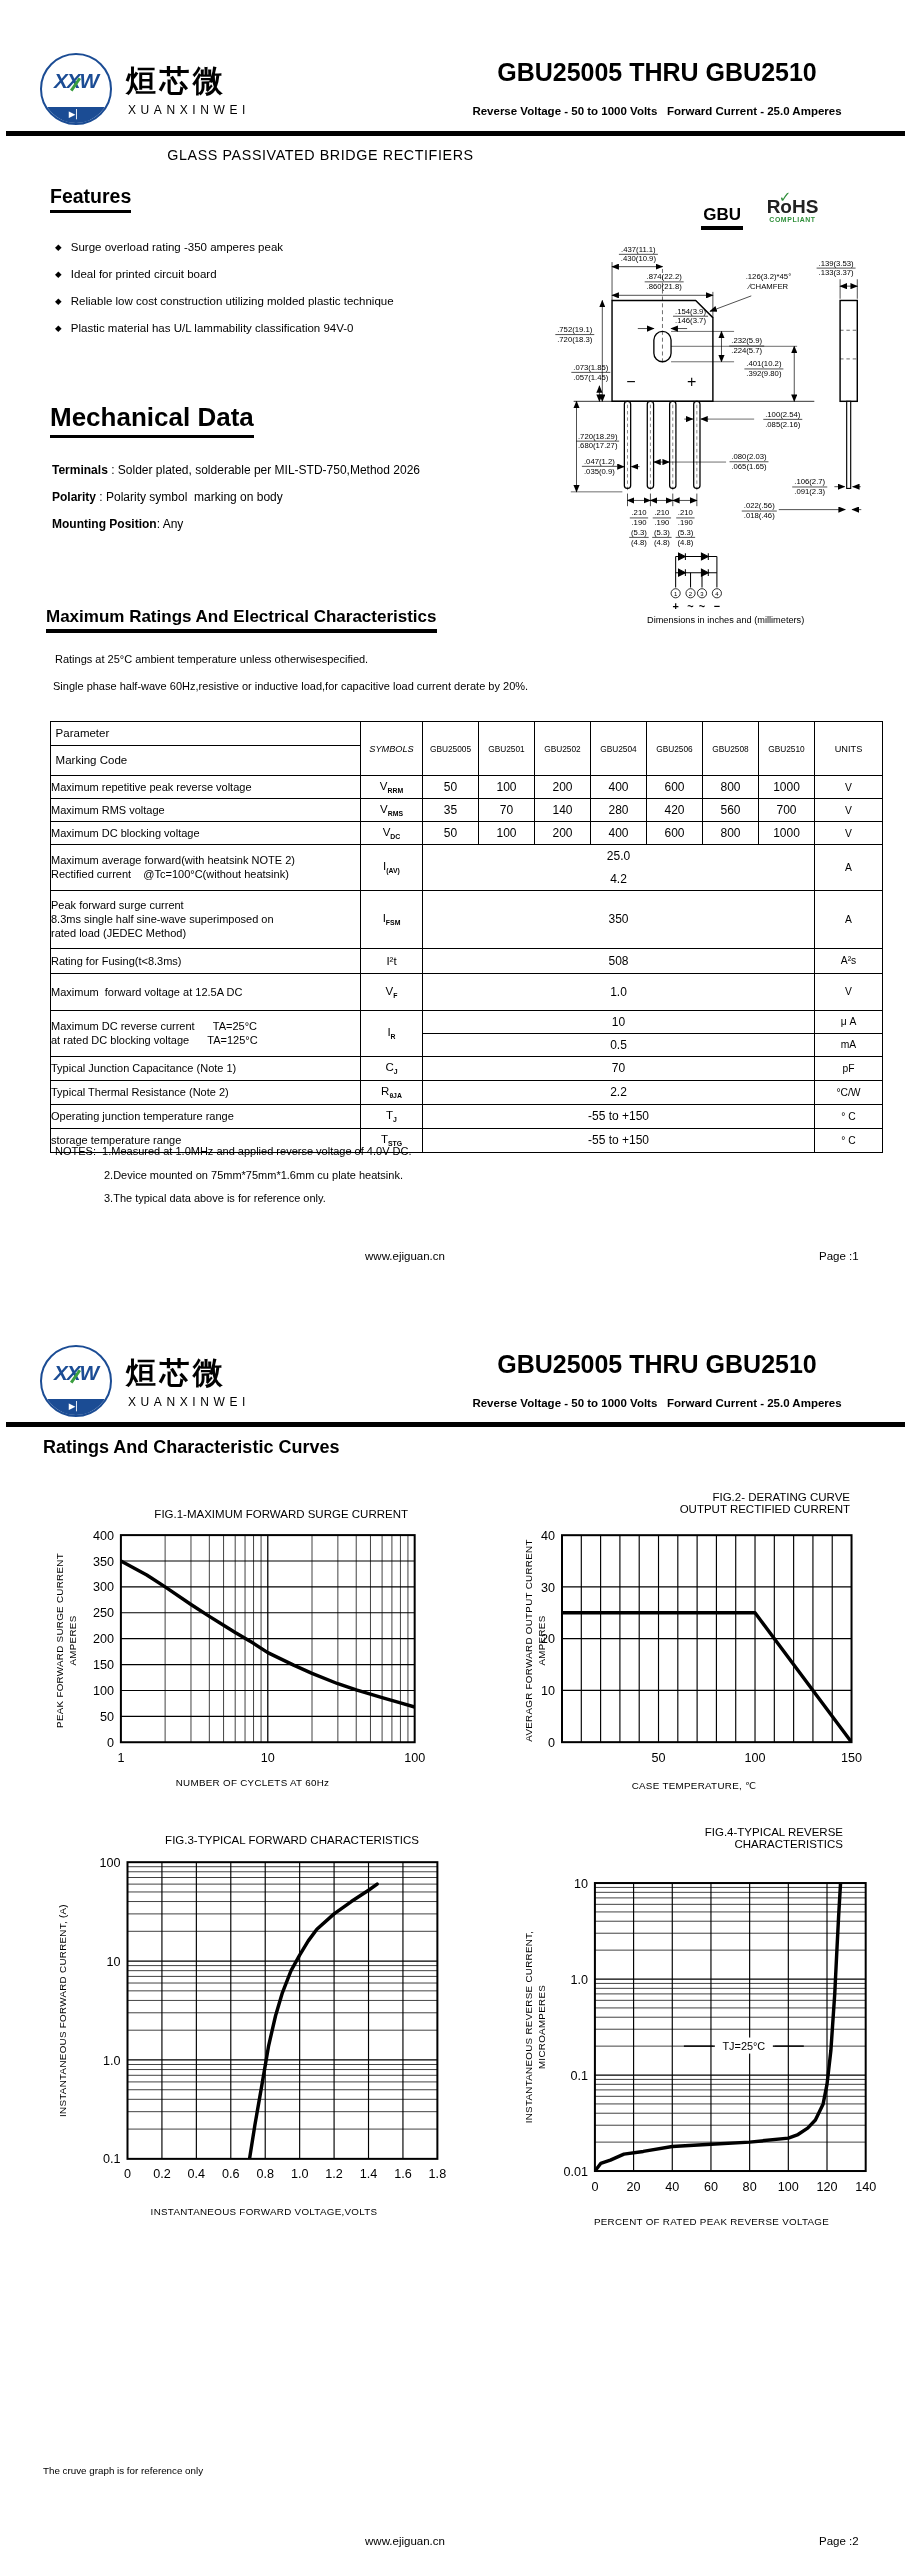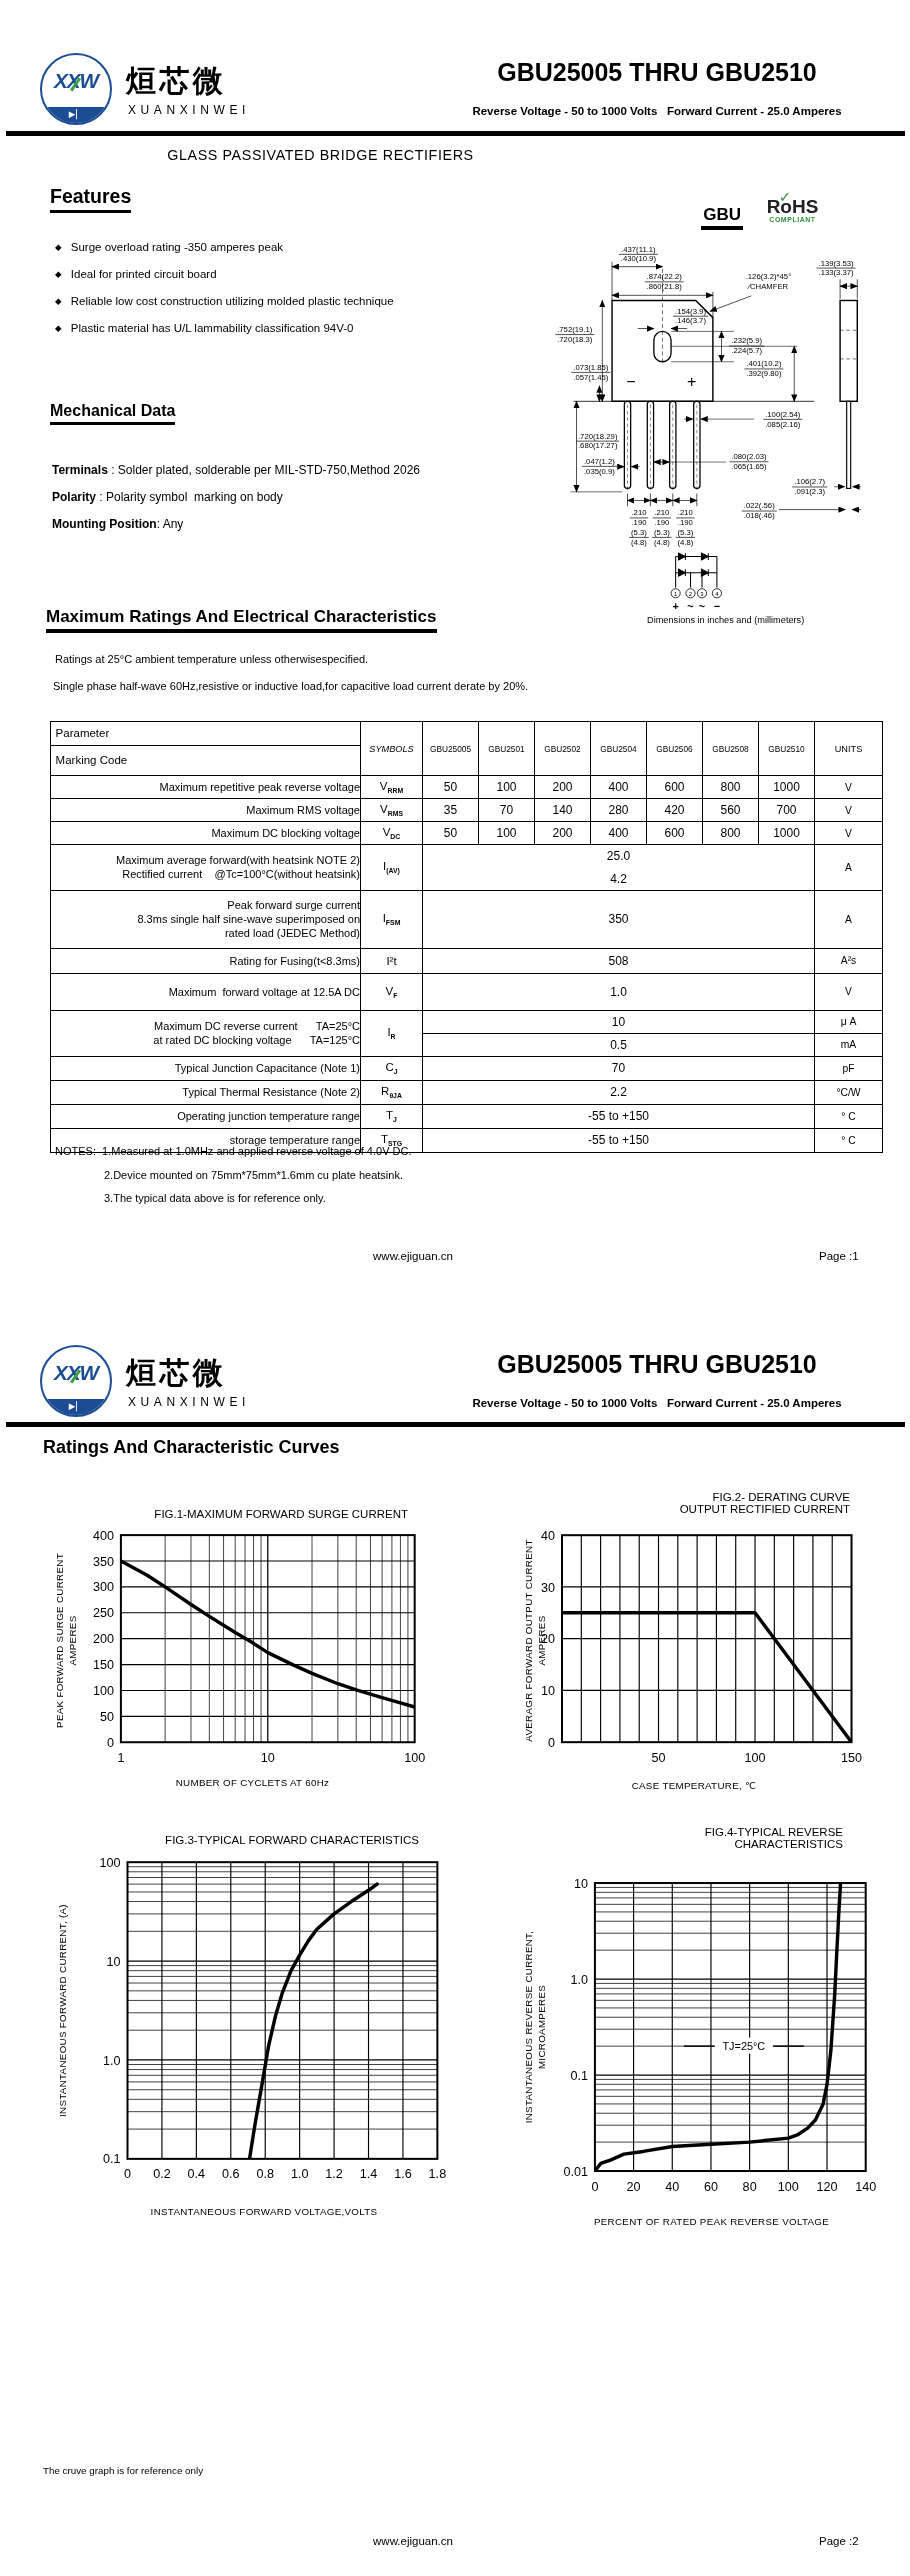--- a/index.html
+++ b/index.html
@@ -32,30 +32,30 @@
   .ratings-line{position:absolute;font-size:11px;}
   .side-note{position:absolute;left:647px;top:615px;font-size:9.2px;}
   
   table.rt{position:absolute;left:50px;top:713px;border-collapse:collapse;table-layout:fixed;border:1.7px solid #000;margin-top:8px;}
   table.rt td, table.rt th{border:1.1px solid #000;padding:0;font-weight:normal;vertical-align:middle;}
   .ph-top{height:23px;border-bottom:1.1px solid #000;text-align:left;padding:4.6px 0 0 4.6px;font-size:11.5px;box-sizing:border-box;}
   .ph-bot{height:29px;text-align:left;padding:8px 0 0 4.6px;font-size:11.5px;box-sizing:border-box;}
   .th-sym{font-style:italic;font-size:9.2px;text-align:center;}
   .th-part{font-size:8.3px;font-weight:bold;text-align:center;}
   .th-units{font-size:9.2px;font-weight:bold;text-align:center;}
-  td.param{text-align:right;padding-left:4.6px;font-size:11px;}
+  td.param{text-align:left;padding-left:4.6px;font-size:11px;}
   .pline{white-space:pre;line-height:1.3;}
   td.sym{text-align:center;font-size:11.5px;}
   td.sym sub{font-size:6.9px;font-weight:bold;}
   td.val, td.mval{text-align:center;font-size:12px;}
   td.unit{text-align:center;font-size:10.3px;}
   .halfcell{height:50%;display:flex;align-items:center;justify-content:center;box-sizing:border-box;}
   .half-divide{border-top:1.1px solid #000;}
   .notes{position:absolute;font-size:11px;}
-  .footer-site{position:absolute;left:16px;width:794px;text-align:center;font-size:11.5px;}
+  .footer-site{position:absolute;left:8px;width:794px;text-align:center;font-size:11.5px;}
   .footer-page{position:absolute;left:819px;font-size:11.5px;}
   
   .p2-heading{position:absolute;left:43px;top:1437px;font-size:18px;font-weight:bold;}
   .chart-title{position:absolute;text-align:right;font-size:11.5px;}
   .xlab{position:absolute;text-align:center;font-size:9.8px;letter-spacing:0.3px;}
   .ylab{position:absolute;transform:rotate(-90deg);transform-origin:0 0;text-align:center;font-size:9.8px;line-height:12.6px;letter-spacing:0.3px;}
   svg{position:absolute;overflow:visible;}
   svg text{font-family:"Liberation Sans","DejaVu Sans",sans-serif;fill:#000;}
   .footnote{position:absolute;left:43px;top:2465px;font-size:9.8px;}
 </style>
@@ -251,21 +251,21 @@
         <text x="245" y="495" text-anchor="middle" font-size="13.5">.190</text>
         <text x="245" y="512" text-anchor="middle" font-size="13.5">(5.3)</text>
         <line x1="228" x2="262" y1="516.5" y2="516.5" stroke="#000" stroke-width="1.2"></line>
         <text x="245" y="529" text-anchor="middle" font-size="13.5">(4.8)</text>
         <text x="374" y="466" text-anchor="middle" font-size="13.5">.022(.56)</text>
         <line x1="343.4" x2="404.6" y1="470.5" y2="470.5" stroke="#000" stroke-width="1.2"></line>
         <text x="374" y="483" text-anchor="middle" font-size="13.5">.018(.46)</text>
       </g>
   </svg>
 
-  <div class="sec-h" style="left:50px;top:402px;font-size:16px;">Mechanical Data</div>
+  <div class="sec-h" style="left:50px;top:402px;font-size:26px;">Mechanical Data</div>
   <div class="mech-rows" id="mech-rows">
       <div class="mech-row"><b>Terminals</b><span> : Solder plated, solderable per MIL-STD-750,Method 2026</span></div>
       <div class="mech-row"><b>Polarity</b><span> : Polarity symbol  marking on body</span></div>
       <div class="mech-row"><b>Mounting Position</b><span>: Any</span></div>
     </div>
 
   <div class="sec-h" style="left:46px;top:607px;font-size:17px;border-bottom-width:4.6px;">Maximum Ratings And Electrical Characteristics</div>
   <div class="side-note">Dimensions in inches and (millimeters)</div>
   <div class="ratings-line" style="left:55px;top:653px;">Ratings at 25°C ambient temperature unless otherwisespecified.</div>
   <div class="ratings-line" style="left:53px;top:680px;">Single phase half-wave 60Hz,resistive or inductive load,for capacitive load current derate by 20%.</div>

